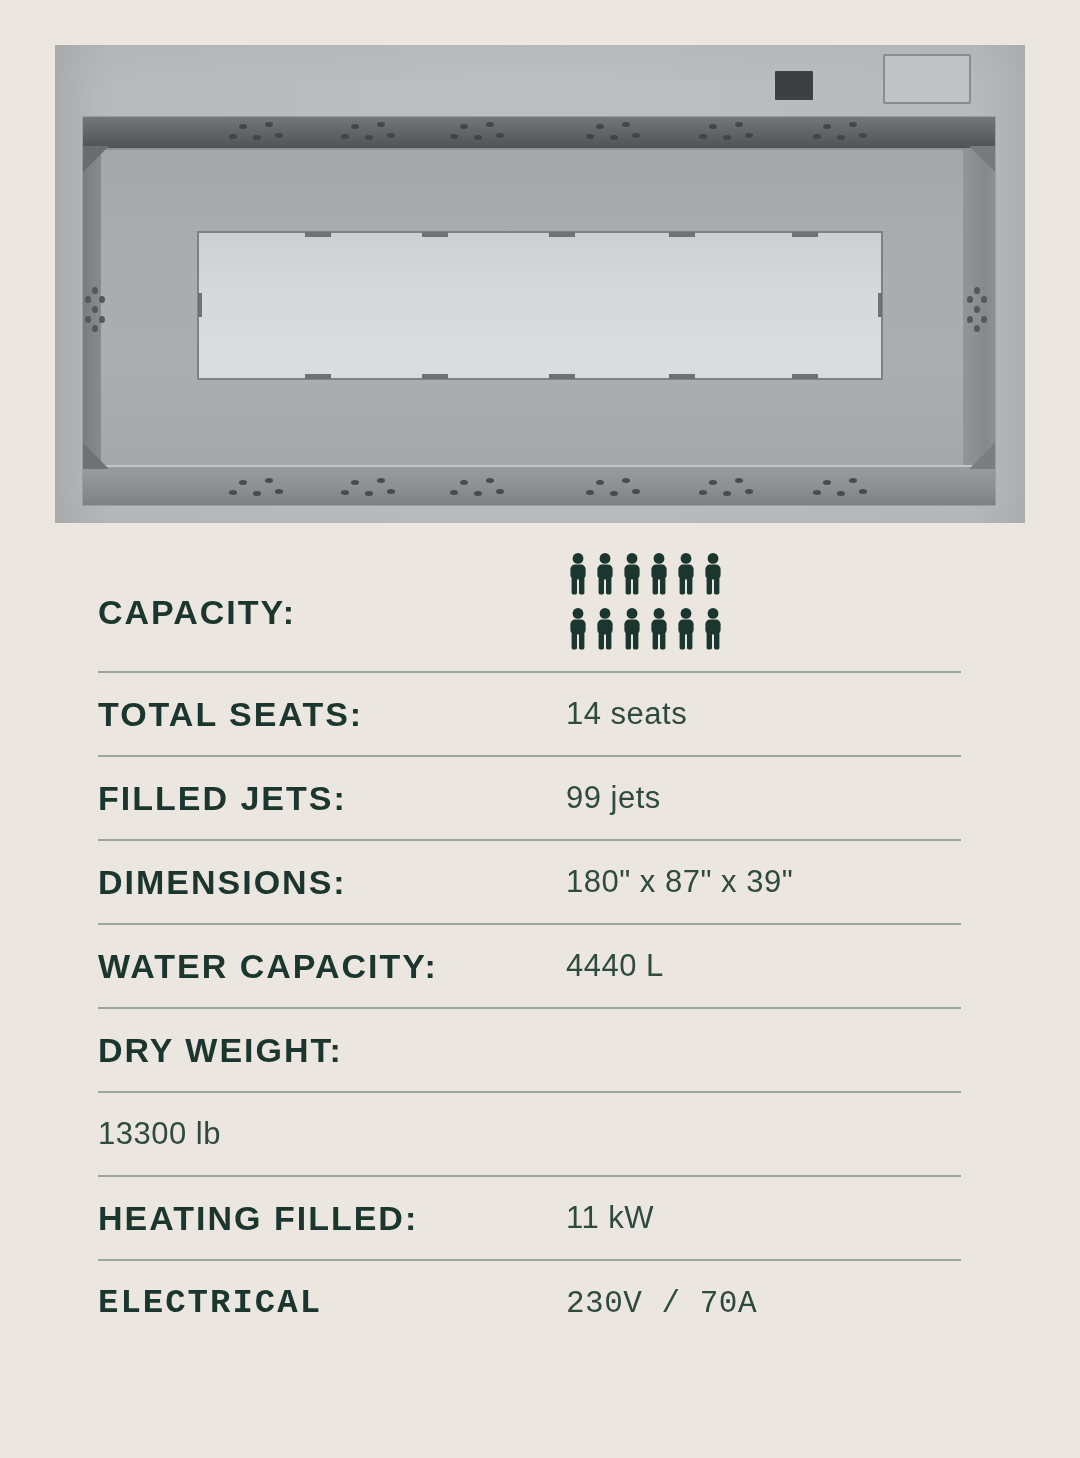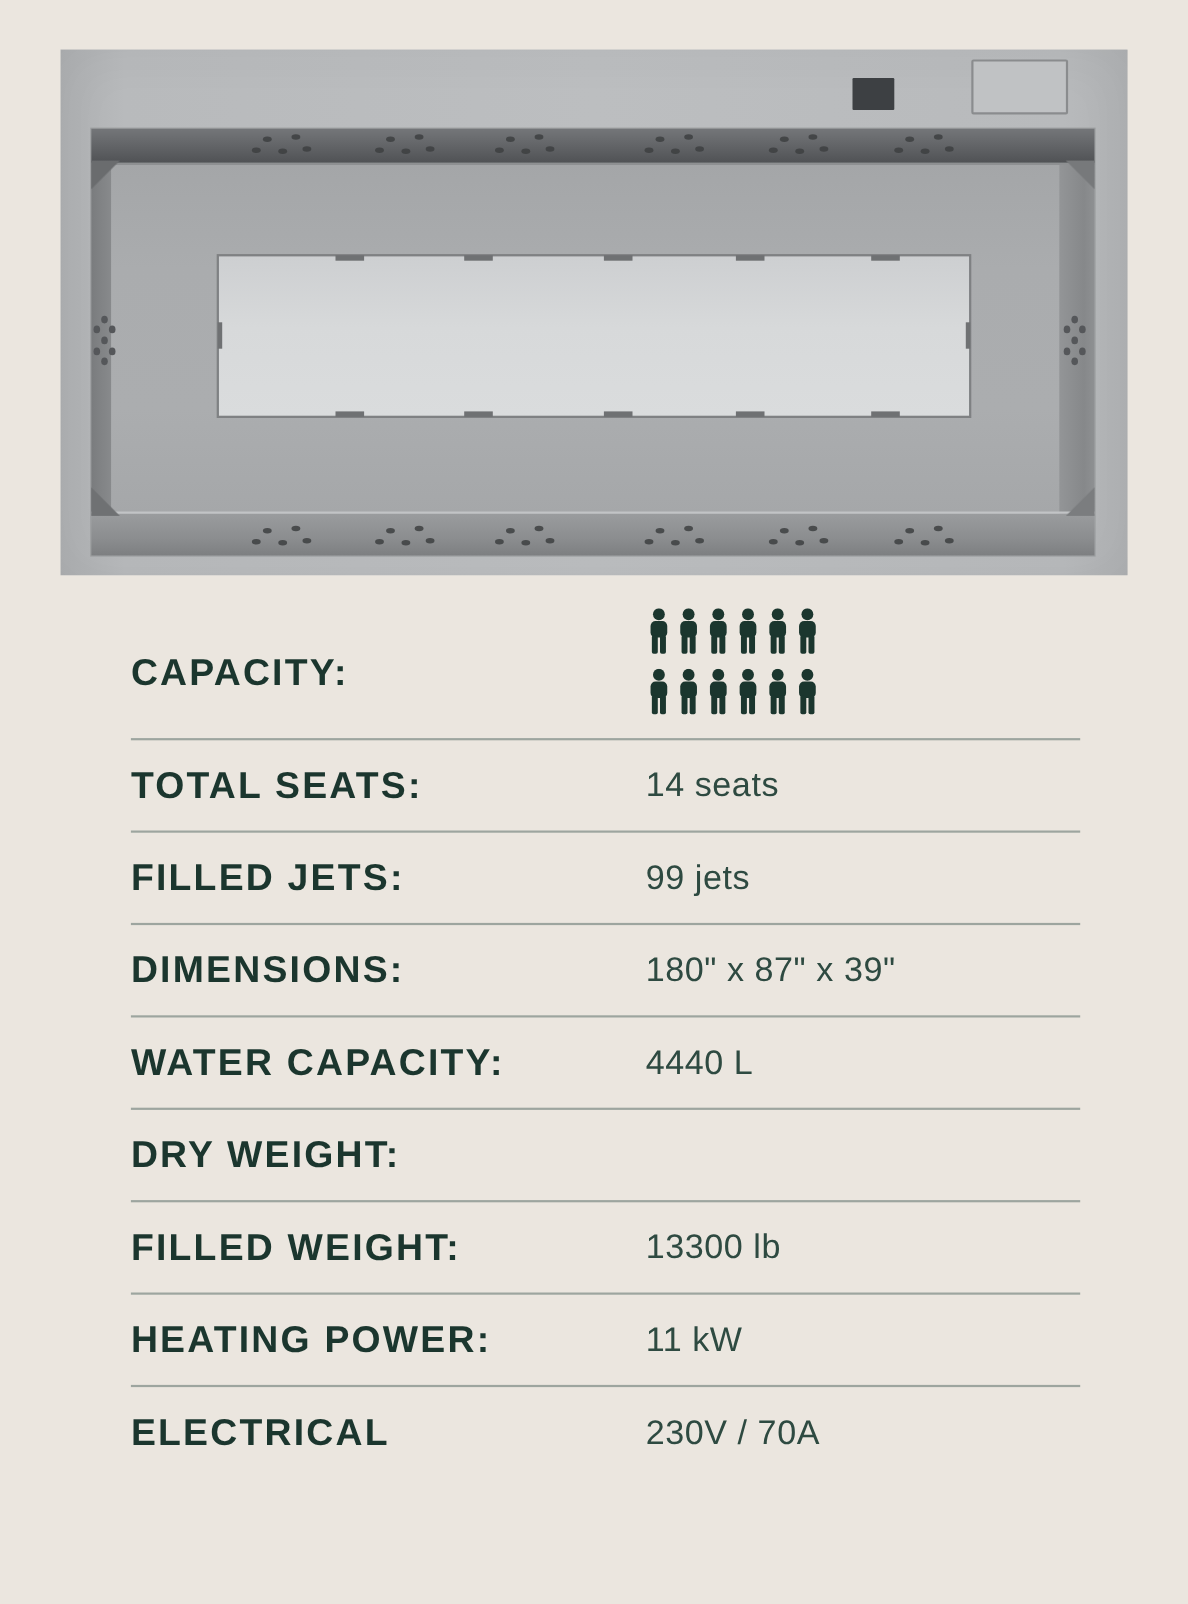--- a/index.html
+++ b/index.html
@@ -65,30 +65,30 @@
   }
   .tab{position:absolute;width:26px;height:5px;background:#6f7173;}
   .tab.side{width:4px;height:24px;}
   .jet-cluster{position:absolute;width:60px;height:24px;}
   .jet-dot{position:absolute;width:8px;height:5px;border-radius:50%;background:#3d3f41;opacity:.85;}
   .hole-cluster{position:absolute;width:20px;height:46px;}
   .hole-dot{position:absolute;width:6px;height:7px;border-radius:50%;background:#55575a;}
 
   
   .specs{
-    position:absolute;left:119px;top:530px;width:863px;
+    position:absolute;left:98px;top:530px;width:863px;
     color:var(--label,#1B362E);
   }
   .spec-row{
     display:flex;align-items:center;
     height:84px;border-bottom:2px solid var(--divider,#9DA59F);
     box-sizing:border-box;
   }
   .spec-row.row-capacity{height:143px;}
-  .spec-row.last{border-bottom:none;}
+  .spec-row.last{border-bottom:none;font-family:Liberation Mono, monospace;}
   .spec-label{
     width:468px;flex:none;
     font-size:34px;font-weight:700;letter-spacing:2px;
     color:var(--label,#1B362E);
   }
   .row-capacity .spec-label{padding-top:24px;}
   .spec-value{
     flex:1;font-size:31px;font-weight:400;letter-spacing:.5px;
     color:var(--value,#2E4A41);
   }
@@ -339,26 +339,25 @@
     <div class="spec-row">
       <div class="spec-label">WATER CAPACITY:</div>
       <div class="spec-value">4440 L</div>
     </div>
 
     <div class="spec-row">
       <div class="spec-label">DRY WEIGHT:</div>
     </div>
 
     <div class="spec-row">
-      <div class="spec-label">FILLED WEIGHT:</div>
       <div class="spec-value">13300 lb</div>
     </div>
 
     <div class="spec-row">
-      <div class="spec-label">HEATING POWER:</div>
+      <div class="spec-label">HEATING FILLED:</div>
       <div class="spec-value">11 kW</div>
     </div>
 
     <div class="spec-row last">
       <div class="spec-label">ELECTRICAL</div>
       <div class="spec-value">230V / 70A</div>
     </div>
 
   </div>
 </div>

